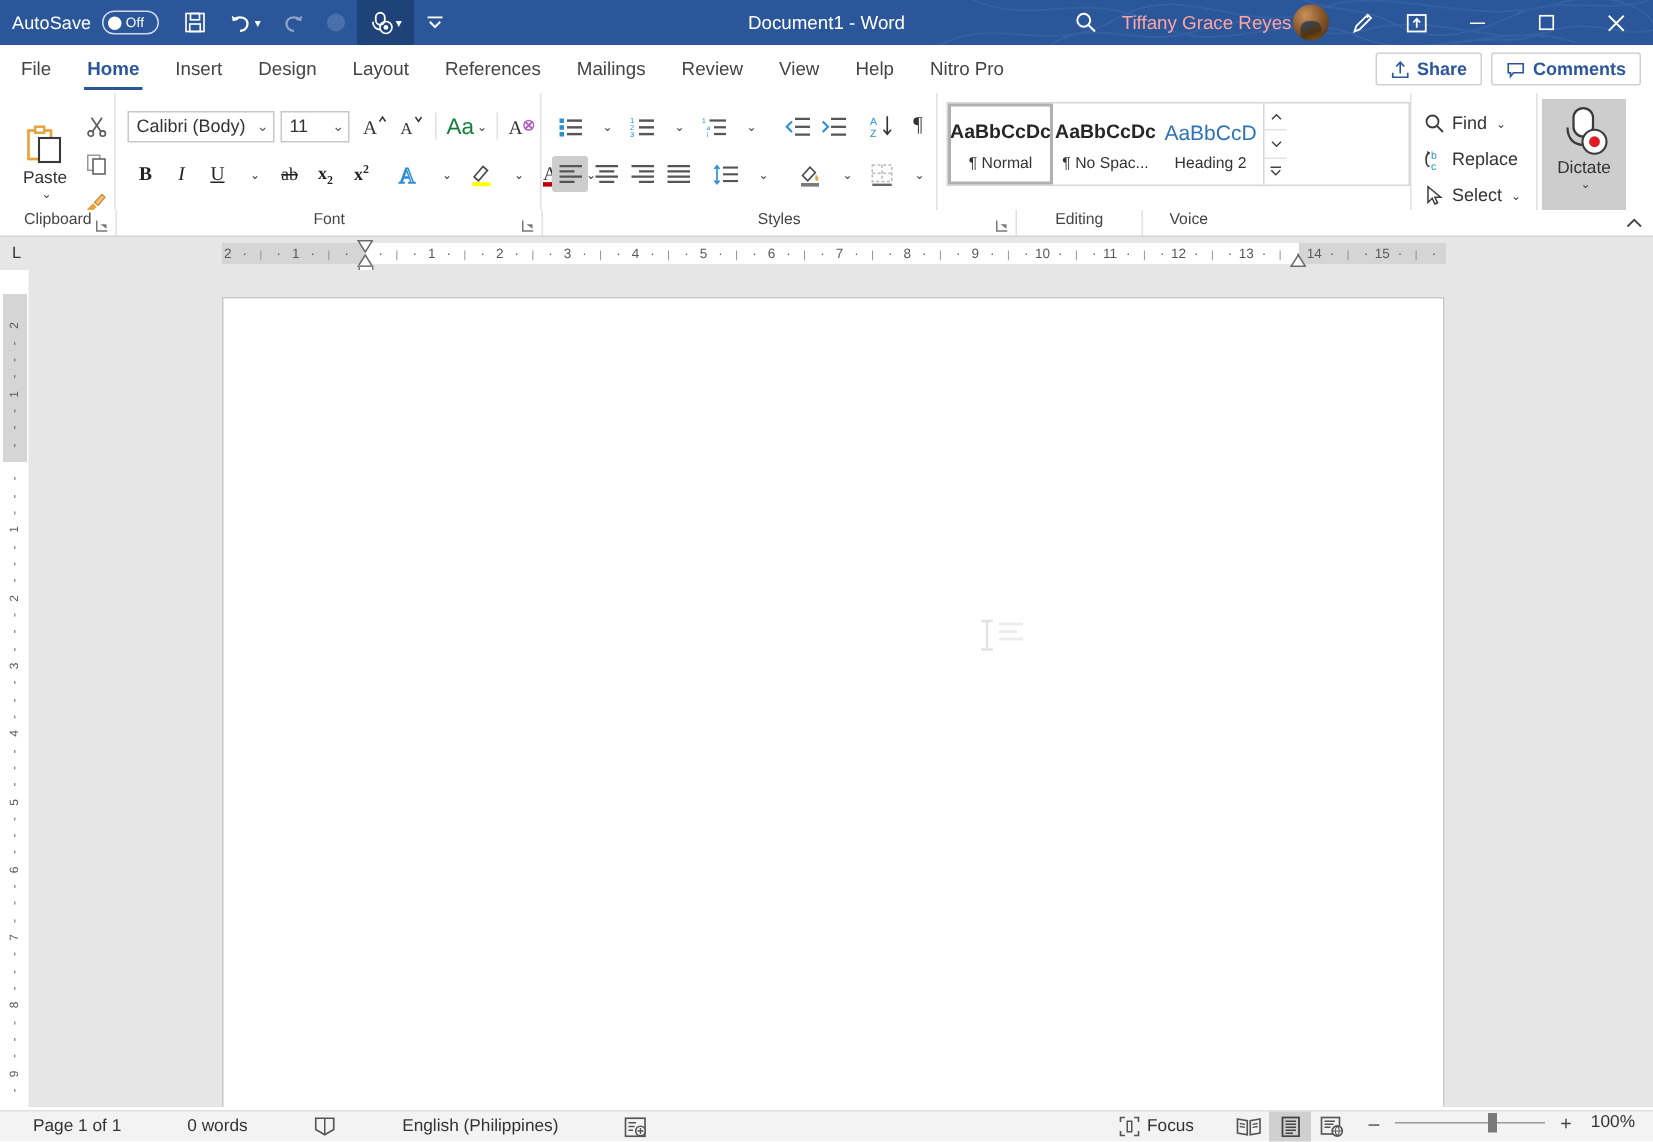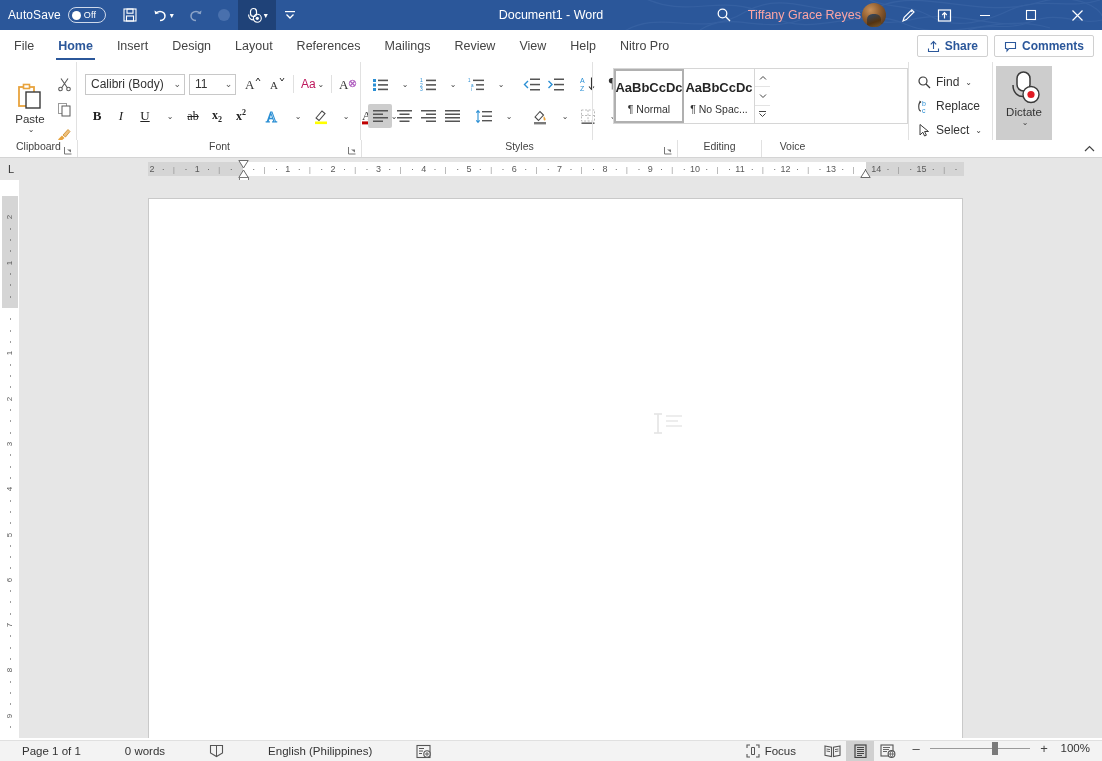--- a/index.html
+++ b/index.html
@@ -127,21 +127,21 @@
   .combo .cv { flex: 1; white-space: nowrap; overflow: hidden; }
   .combo .cc { font-size: 9px; color: #555; padding-left: 4px;}
   .fontname { width: 102px; }
   .fontsize { width: 48px; margin-left: 4px;}
   .sep-v { width: 1px; height: 18px; background: #e0e0e0; margin: 0 4px; }
 
   
   .para-grp { width: 232px; padding-left: 7px; }
 
   
-  .styles-grp { width: 316px; padding-left: 20px;}
+  .styles-grp { width: 316px; padding-left: 6px; margin-left: 32px;}
   .styles-gallery { display:flex; border:1px solid #d6d6d6; height: 56px; margin-top: 2px; background:#fff;}
   .style-item {
     width: 70px; display:flex; flex-direction:column; align-items:center; justify-content:center;
     cursor:pointer; border: 2px solid transparent; height: 54px;
   }
   .style-item.active { border-color: #b0b0b0; }
   .style-prev { font-size: 13px; color:#262626; white-space:nowrap; overflow:hidden; line-height: 26px;}
   .style-prev.h1 { font-size: 15px; color:#2e74b5; font-weight:normal;}
   .style-prev.h2 { font-size: 14px; color:#2e74b5;}
   .style-name { font-size: 10.5px; color:#333; white-space: nowrap; overflow:hidden; line-height:16px;}
@@ -445,21 +445,21 @@
         </svg>
       </div>
       <div class="rbtn" style="width:22px">
         <svg width="18" height="16" viewBox="0 0 18 16">
           <text x="2" y="13" font-family="Liberation Serif, serif" font-size="11" fill="#333">A</text>
           <path d="M12,2 L14,5 L16,2" fill="none" stroke="#333" stroke-width="1"></path>
         </svg>
       </div>
       <div class="sep-v"></div>
       <div class="rbtn" style="padding:0 3px">
-        <span style="font-size:12px;color:#be185d">Aa</span>
+        <span style="font-size:15px;color:#15803d">Aa</span>
         <span class="caret">⌄</span>
       </div>
       <div class="sep-v"></div>
       <div class="rbtn" style="width:24px">
         <svg width="19" height="16" viewBox="0 0 19 16">
           <text x="0" y="13" font-family="Liberation Serif, serif" font-size="13" fill="#333">A</text>
           <path d="M11,10 L16,5 M11,5 L16,10" stroke="#b05fc0" stroke-width="1.2"></path>
           <circle cx="13.5" cy="7.5" r="3.2" fill="none" stroke="#b05fc0" stroke-width="1"></circle>
         </svg>
       </div>
@@ -659,20 +659,24 @@
 
   <div class="rgroup styles-grp">
     <div class="styles-gallery">
       <div class="style-item active">
         <span class="style-prev" style="font-weight:bold">AaBbCcDc</span>
         <span class="style-name">¶ Normal</span>
       </div>
       <div class="style-item">
         <span class="style-prev" style="font-weight:bold">AaBbCcDc</span>
         <span class="style-name">¶ No Spac...</span>
+      </div>
+      <div class="style-item">
+        <span class="style-prev h2">AaBbCcD</span>
+        <span class="style-name">Heading 2</span>
       </div>
       <div class="gallery-scroll">
         <div class="gs-btn">
           <svg width="8" height="6" viewBox="0 0 8 6">
               <path d="M1,4.5 L4,1.5 L7,4.5" fill="none" stroke="#444" stroke-width="1"></path>
             </svg>
         </div>
         <div class="gs-btn">
           <svg width="8" height="6" viewBox="0 0 8 6">
               <path d="M1,1.5 L4,4.5 L7,1.5" fill="none" stroke="#444" stroke-width="1"></path>

